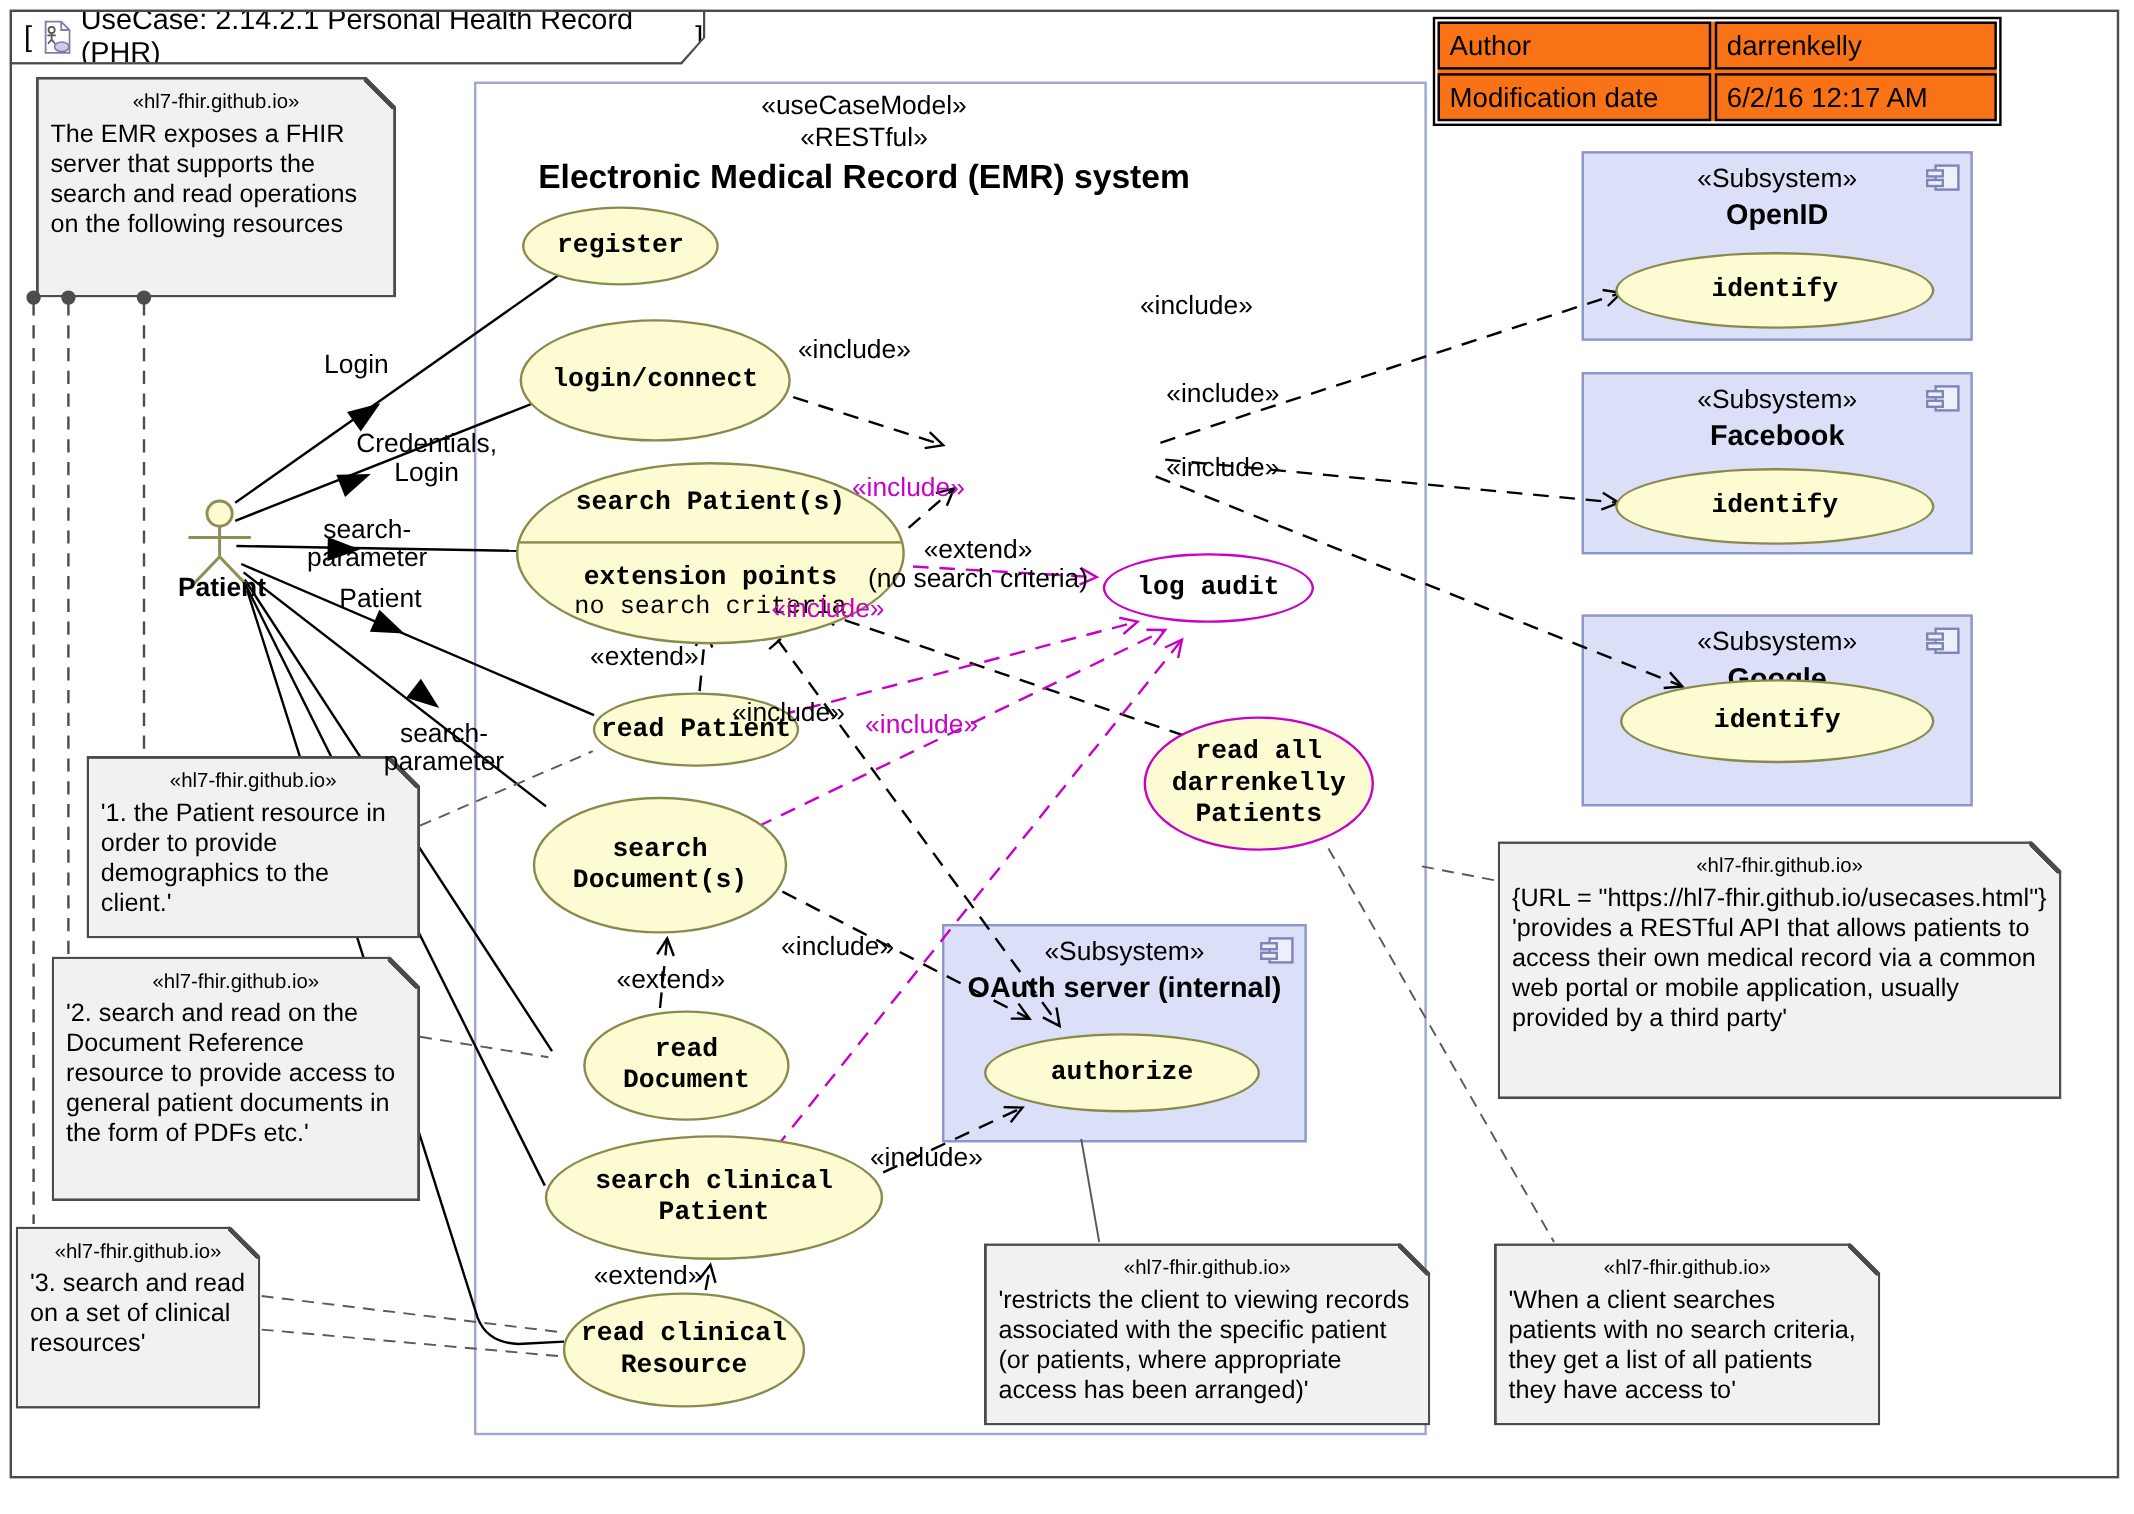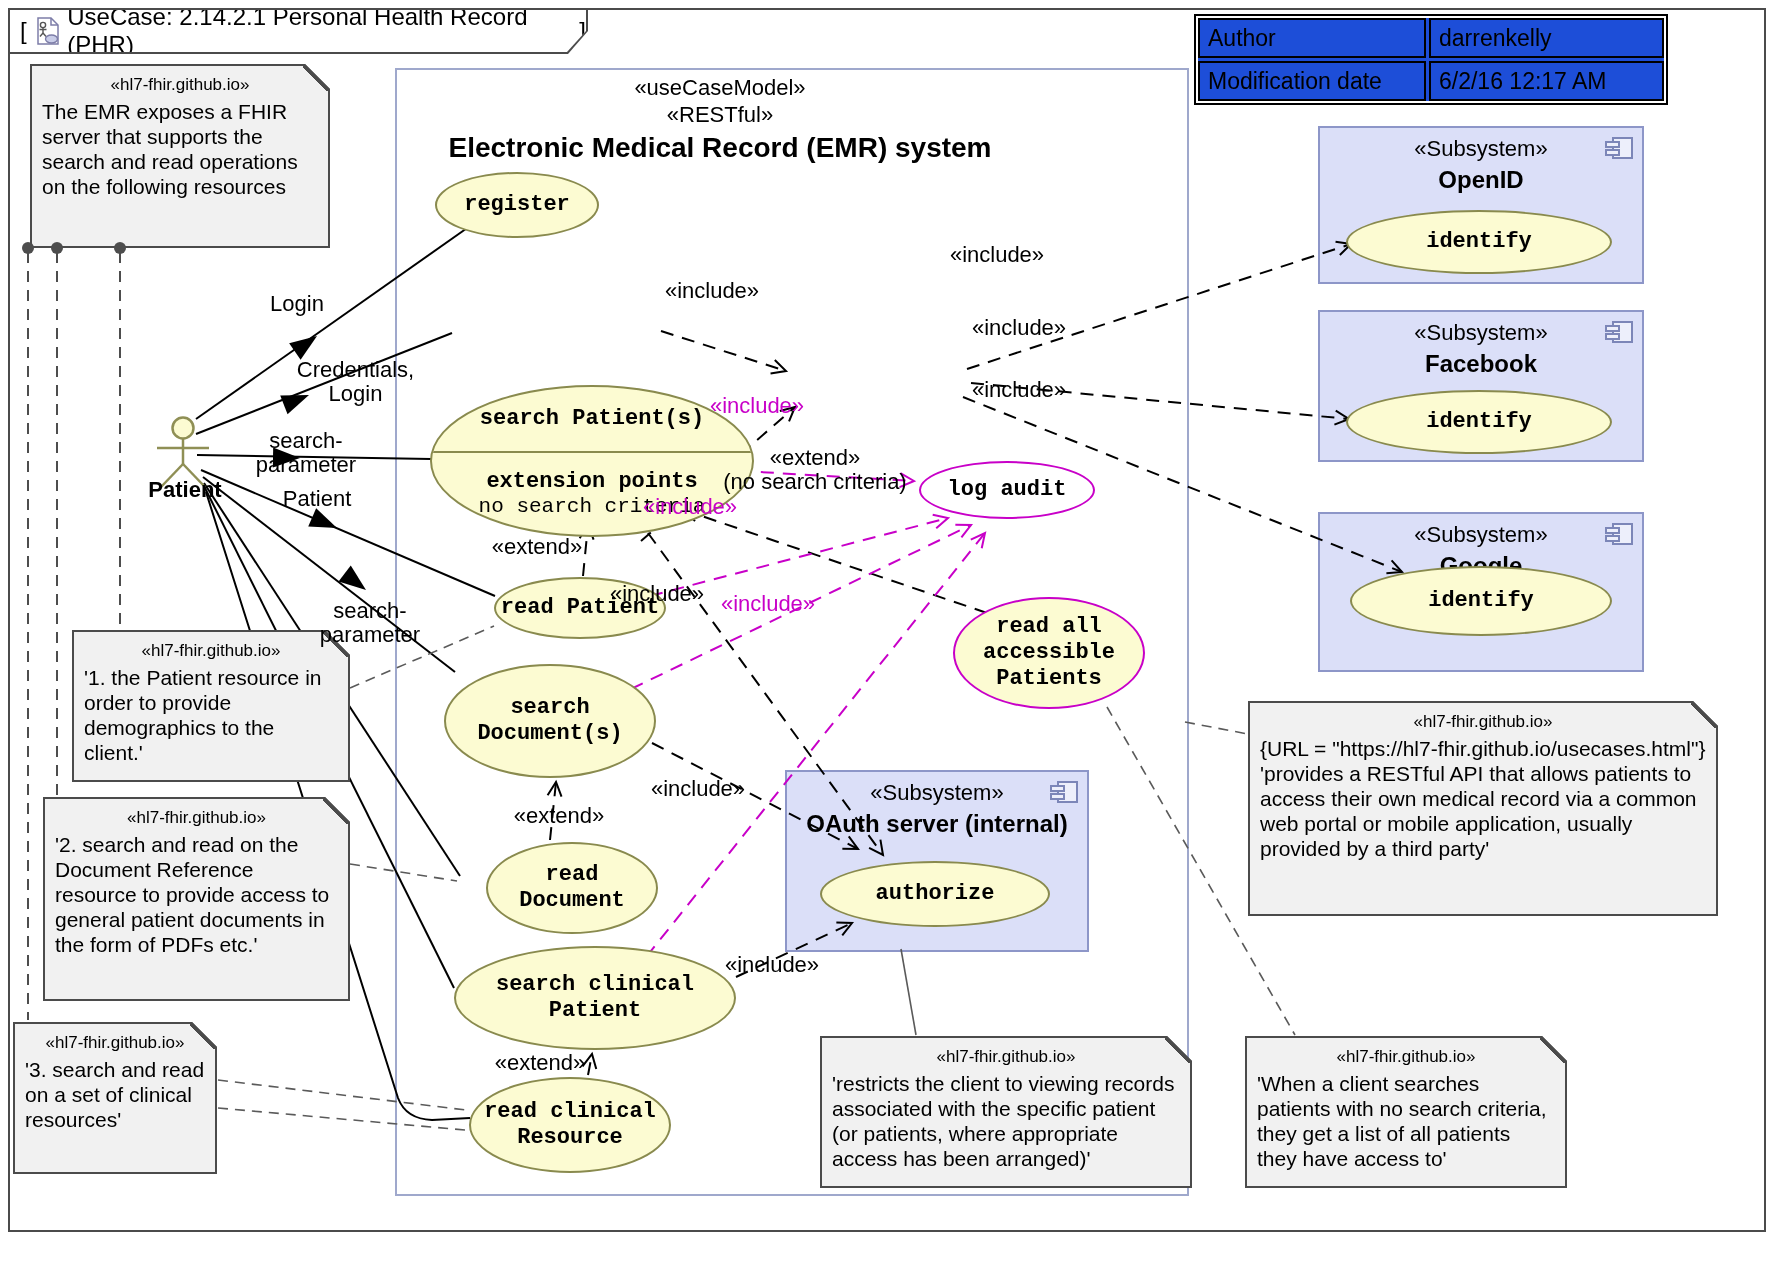--- a/index.html
+++ b/index.html
@@ -7,21 +7,21 @@
   .abs{position:absolute;}
   
   .frame{left:8px;top:8px;width:1754px;height:1220px;border:2px solid #4B4B4B;}
   
   .tab{left:8px;top:8px;width:580px;height:46px;background:#4B4B4B;
        clip-path:polygon(0 0,100% 0,100% 50%,calc(100% - 20px) 100%,0 100%);}
   .tab-in{position:absolute;inset:2px;background:#fff;display:flex;align-items:center;gap:8px;padding-left:10px;
        clip-path:polygon(0 0,100% 0,100% 50%,calc(100% - 19px) 100%,0 100%);font-size:24px;}
   
   .itable{left:1194px;top:14px;width:466px;border:2px solid #000;background:#fff;padding:2px;}
-  .itable .grid{display:grid;grid-template-columns:228px 1fr;gap:3px;background:#1d4ed8;}
+  .itable .grid{display:grid;grid-template-columns:228px 1fr;gap:3px;background:#f97316;}
   .itable .cell{border:2px solid #000;font-size:23px;padding:4px 0 4px 8px;line-height:28px;white-space:nowrap;}
   
   .note{background:#4B4B4B;clip-path:polygon(0 0,calc(100% - 25px) 0,100% 25px,100% 100%,0 100%);}
   .note-in{position:absolute;inset:2px;background:#F1F1F1;clip-path:polygon(0 0,calc(100% - 24px) 0,100% 24px,100% 100%,0 100%);
        font-size:21px;line-height:25px;padding:6px 10px;box-sizing:border-box;}
   .fold{position:absolute;top:0;right:0;width:27px;height:27px;
        background:linear-gradient(to bottom left,#ffffff 44%,#4B4B4B 44% 57%,#F1F1F1 57%);}
   .stereo{display:block;text-align:center;font-size:17px;margin-bottom:2px;}
   
   .emr{left:395px;top:68px;width:790px;height:1124px;border:2px solid #9FA8CC;background:#fff;}
@@ -238,20 +238,23 @@
 
   <div class="abs dot" style="left:22px;top:242px;"></div>
   <div class="abs dot" style="left:51px;top:242px;"></div>
   <div class="abs dot" style="left:114px;top:242px;"></div>
 
   <div class="abs actor-name" style="left:133px;top:477px;width:104px;">Patient</div>
 
   <div class="abs uc" style="left:435px;top:172px;width:164px;height:66px;">
       <span>register</span>
     </div>
+  <div class="abs uc" style="left:433px;top:266px;width:226px;height:102px;">
+      <span>login/connect</span>
+    </div>
 
   <div class="abs uc ucx" style="left:430px;top:385px;width:324px;height:152px;">
     <div class="top">search Patient(s)</div>
     <div class="bot">
       <div>extension points</div>
       <div class="pt">no search criteria</div>
     </div>
   </div>
 
   <div class="abs uc" style="left:494px;top:577px;width:172px;height:62px;">
@@ -266,21 +269,21 @@
   <div class="abs uc" style="left:454px;top:946px;width:282px;height:104px;">
       <span>search clinical Patient</span>
     </div>
   <div class="abs uc" style="left:469px;top:1077px;width:202px;height:96px;">
       <span>read clinical Resource</span>
     </div>
   <div class="abs uc white" style="left:919px;top:461px;width:176px;height:58px;">
       <span>log audit</span>
     </div>
   <div class="abs uc mag-border" style="left:953px;top:597px;width:192px;height:112px;">
-      <span>read all accessible Patients</span>
+      <span>read all darrenkelly Patients</span>
     </div>
   <div class="abs uc" style="left:820px;top:861px;width:230px;height:66px;">
       <span>authorize</span>
     </div>
   <div class="abs uc" style="left:1346px;top:210px;width:266px;height:64px;">
       <span>identify</span>
     </div>
   <div class="abs uc" style="left:1346px;top:390px;width:266px;height:64px;">
       <span>identify</span>
     </div>

